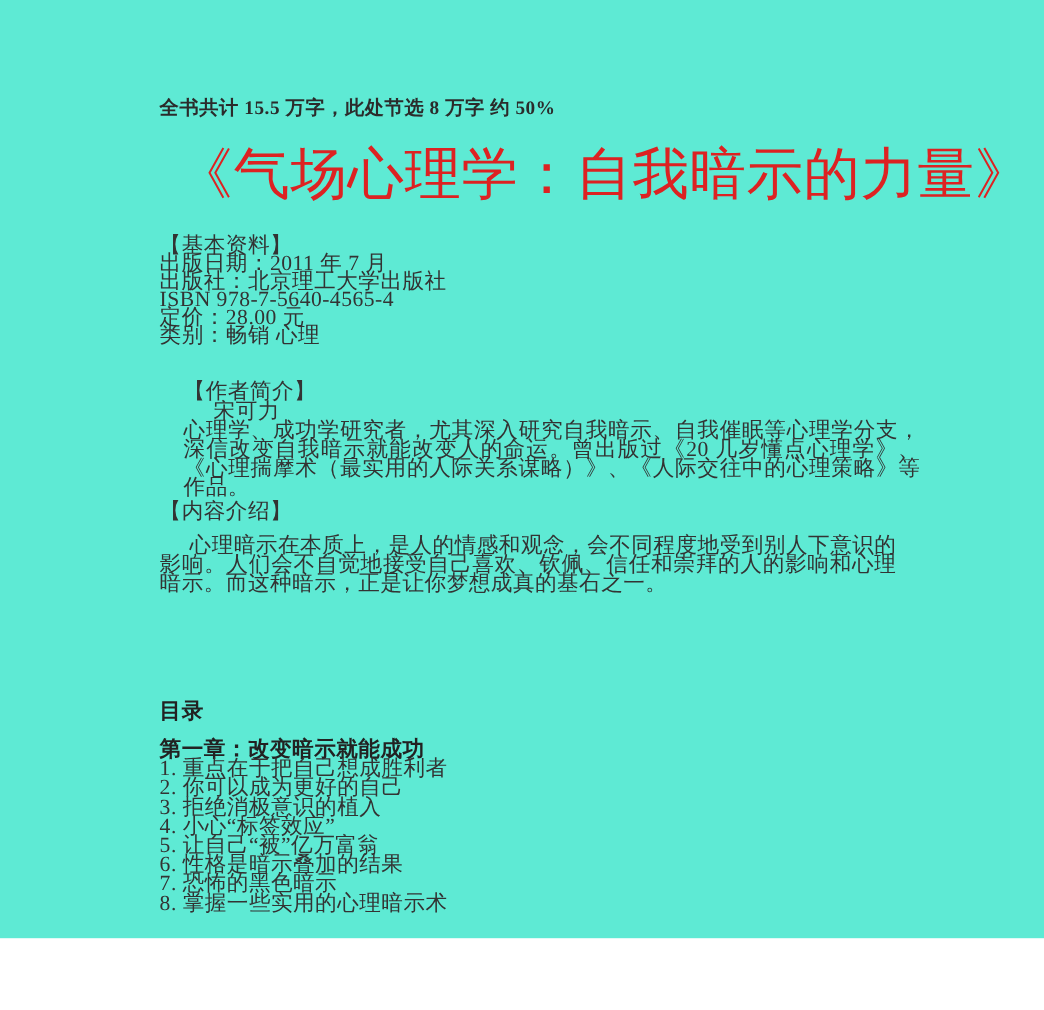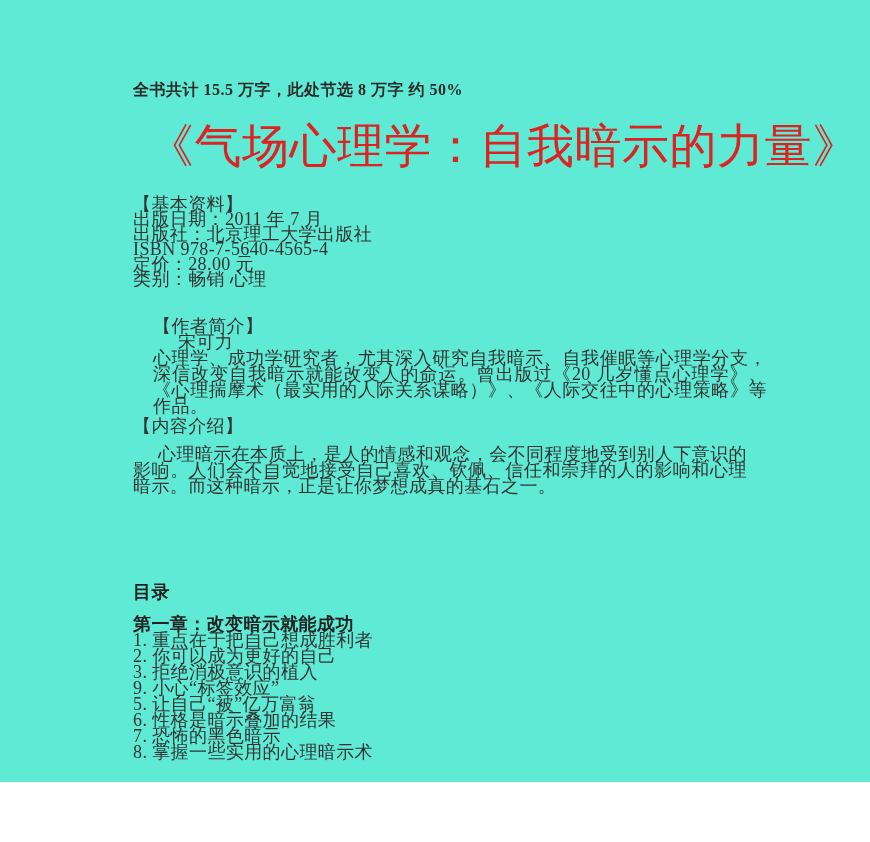--- a/index.html
+++ b/index.html
@@ -111,21 +111,21 @@
     <p class="body-par first-par">心理暗示在本质上，是人的情感和观念，会不同程度地受到别人下意识的影响。人们会不自觉地接受自己喜欢、钦佩、信任和崇拜的人的影响和心理暗示。而这种暗示，正是让你梦想成真的基石之一。</p>
   </div>
 
   <div class="col section toc">
     <div class="toc-heading">目录</div>
     <div class="toc-chapter">第一章：改变暗示就能成功</div>
     <div class="toc-items">
       <div class="toc-item">1. 重点在于把自己想成胜利者</div>
       <div class="toc-item">2. 你可以成为更好的自己</div>
       <div class="toc-item">3. 拒绝消极意识的植入</div>
-      <div class="toc-item">9. 小心“标签效应”</div>
+      <div class="toc-item">4. 小心“标签效应”</div>
       <div class="toc-item">5. 让自己“被”亿万富翁</div>
       <div class="toc-item">6. 性格是暗示叠加的结果</div>
       <div class="toc-item">7. 恐怖的黑色暗示</div>
       <div class="toc-item">8. 掌握一些实用的心理暗示术</div>
     </div>
   </div>
 
 </div>
 
 </body></html>

